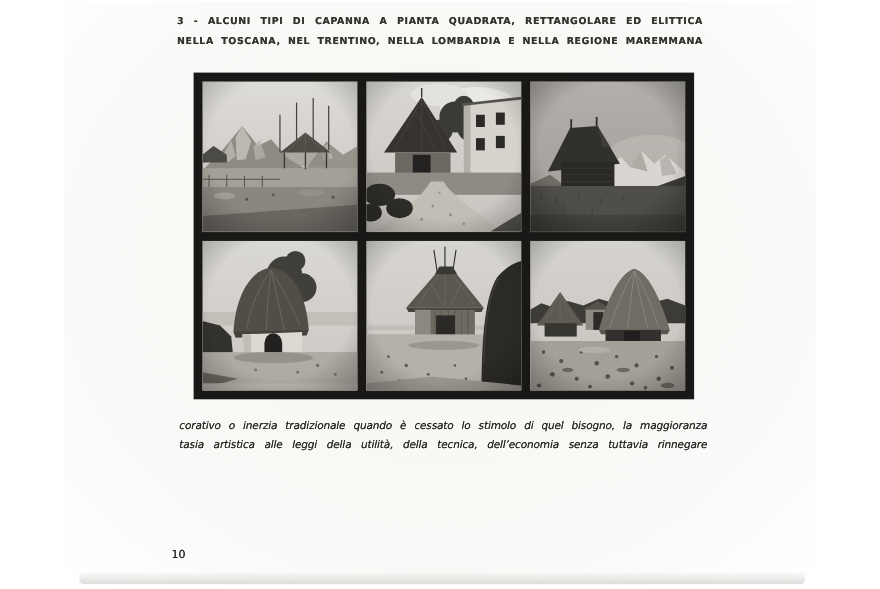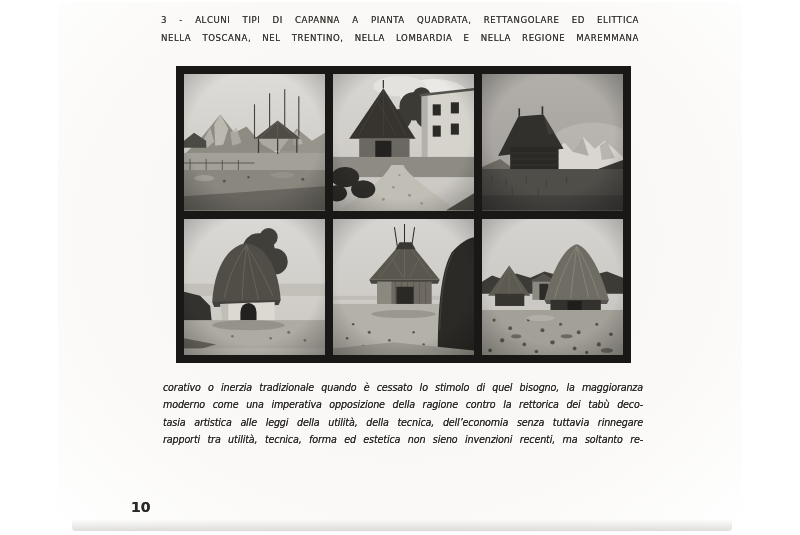--- a/index.html
+++ b/index.html
@@ -13,21 +13,21 @@
     background:radial-gradient(ellipse at 50% 45%, #f7f6f3 0%, #faf9f7 65%, #ffffff 100%);
   }
   .scan-shadow {
     position:absolute; left:72px; top:519px; width:660px; height:12px;
     background:linear-gradient(to bottom, rgba(185,183,178,0), rgba(185,183,178,0.45));
     border-radius:4px;
   }
   
   .caption { position:absolute; left:161px; top:11px; width:478px; }
   .cap-line {
-    font-size:8.6px; font-weight:normal; color:#35332f;
+    font-size:8.6px; font-weight:bold; color:#35332f;
     letter-spacing:0.55px; line-height:18px;
     text-align:justify; text-align-last:justify;
     text-shadow:0 0 0.3px rgba(53,51,47,0.8);
   }
   
   .photo-grid {
     position:absolute; left:176px; top:66px; width:455px; height:297px;
     background:#191816; box-sizing:border-box; padding:8px;
     display:grid; grid-template-columns:repeat(3,1fr); grid-template-rows:1fr 1fr; gap:8px;
   }
@@ -36,22 +36,22 @@
   
   .body-text { position:absolute; left:163px; top:379px; width:480px; }
   .b-line {
     font-size:9.6px; color:#2a2927;
     letter-spacing:-0.15px; word-spacing:-0.4px; line-height:17.3px;
     text-align:justify; text-align-last:justify;
     text-shadow:0 0 0.45px rgba(42,41,39,0.9);
     white-space:normal; overflow:hidden; max-height:17.4px;font-style:italic;
   }
   .page-number {
-    position:absolute; left:131px; top:499px;
-    font-size:14px; font-weight:bold; color:#2a2927;
+    position:absolute; left:156px; top:499px;
+    font-size:10px; font-weight:normal; color:#2a2927;
     text-shadow:0 0 0.4px rgba(42,41,39,0.9);
   }
 </style>
 </head>
 <body>
 
 <div class="canvas">
   <div class="page-tint"></div>
 
   <div class="caption">
@@ -395,21 +395,19 @@
             <ellipse cx="124" cy="130" rx="6" ry="2.4"></ellipse>
         </g>
         <ellipse cx="58" cy="98" rx="14" ry="3" fill="#b6b3ab" opacity="0.8"></ellipse>
         <rect width="140" height="135" fill="url(#v6)"></rect>
       </svg>
     </div>
   </div>
 
   <div class="body-text">
     <div class="b-line">corativo o inerzia tradizionale quando è cessato lo stimolo di quel bisogno, la maggioranza</div>
-    <div class="b-line">moderno come una imperativa opposizione della ragione contro la rettorica dei tabù deco-</div>
     <div class="b-line">tasia artistica alle leggi della utilità, della tecnica, dell’economia senza tuttavia rinnegare</div>
-    <div class="b-line">rapporti tra utilità, tecnica, forma ed estetica non sieno invenzioni recenti, ma soltanto re-</div>
   </div>
 
   <div class="page-number">10</div>
 
   <div class="scan-shadow"></div>
 </div>
 
 </body></html>

